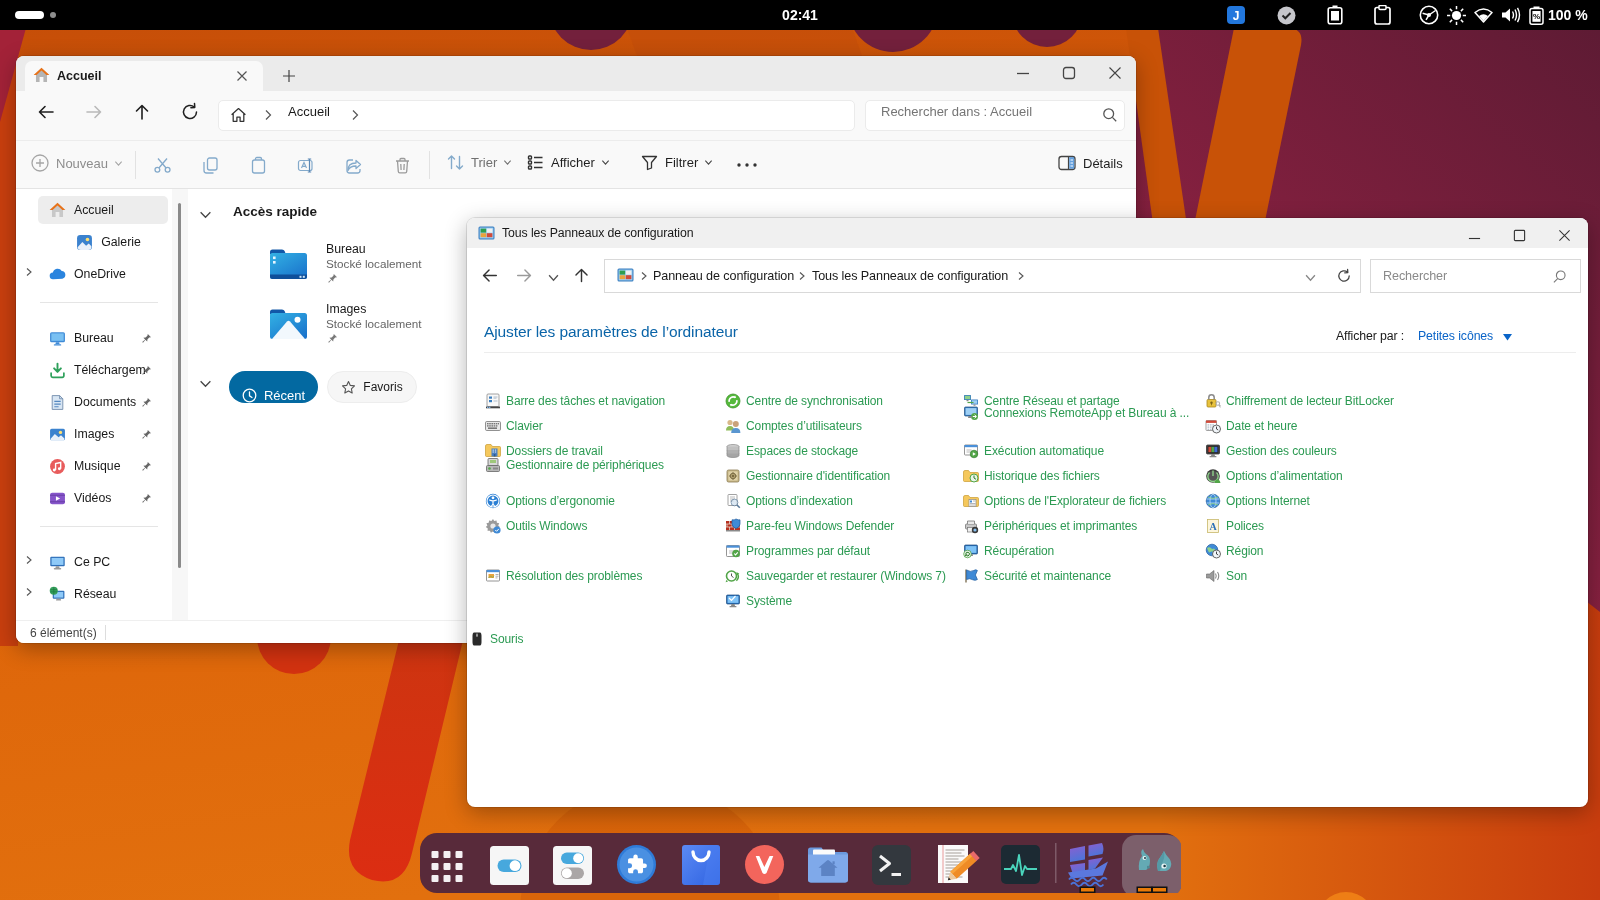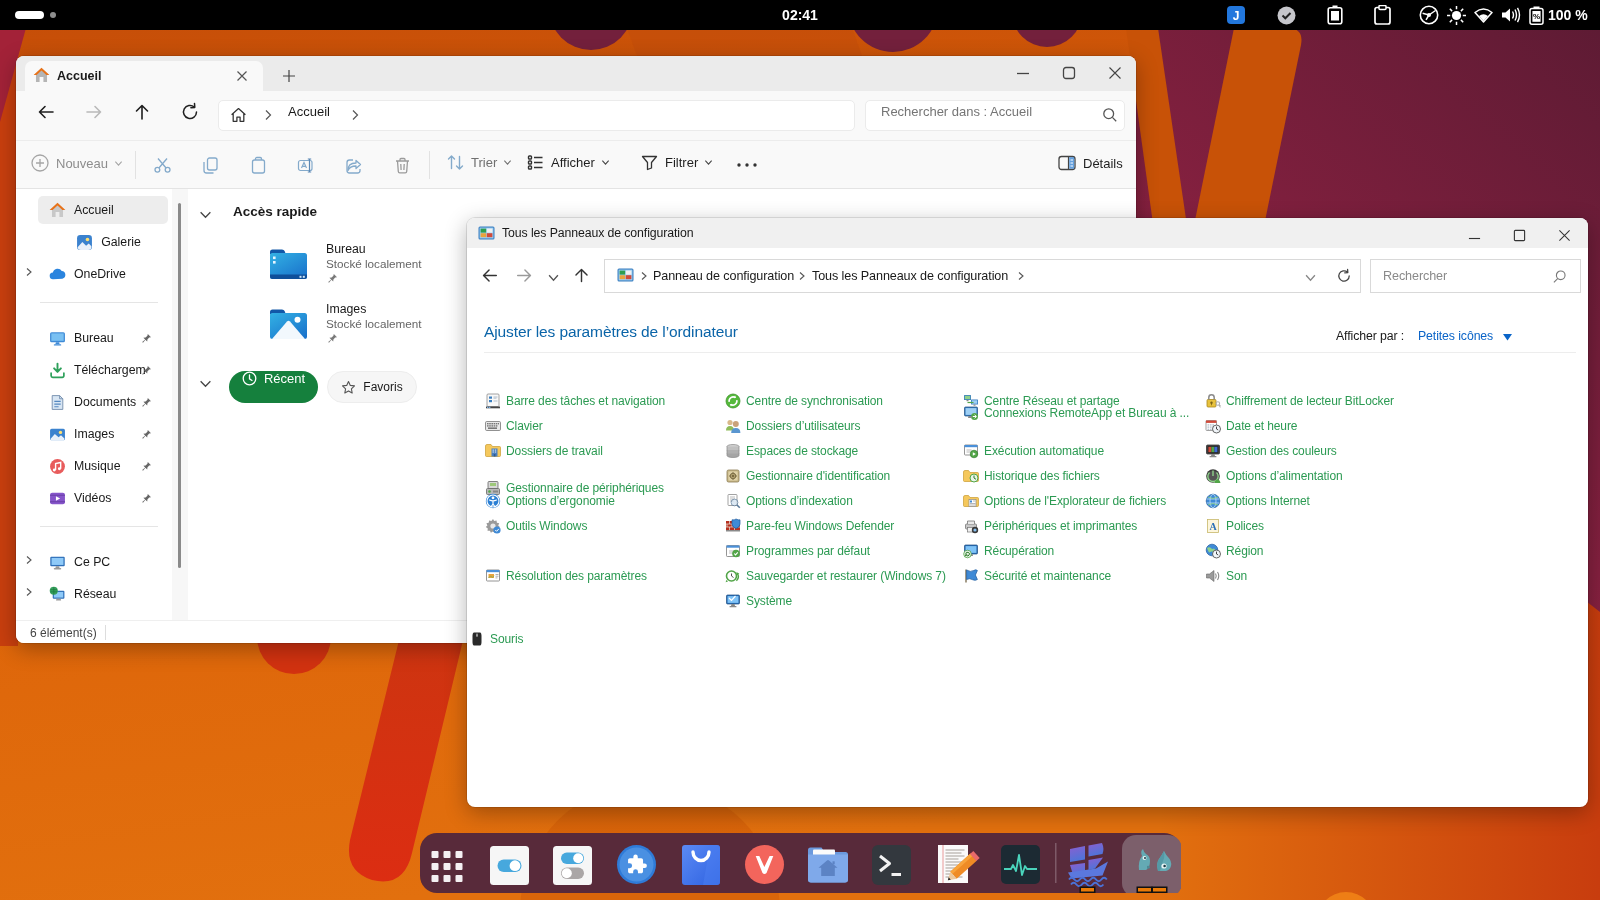--- a/index.html
+++ b/index.html
@@ -489,21 +489,21 @@
     </svg>
     <span class="qitem" style="left:310px;top:113px;">Images</span>
     <span class="qitem qsub" style="left:310px;top:128px;">Stocké localement</span>
     <svg class="ico" style="left:311px;top:144px" width="11" height="11" viewBox="0 0 11 11">
           <path d="M6.8,1 L10,4.2 L8.2,4.6 L6.4,6.4 L6.2,8.6 L4.4,6.8 L2,9.8 L1.2,9 L4.2,6.6 L2.4,4.8 L4.6,4.6 L6.4,2.8 Z" fill="#7a7a7a"></path>
         </svg>
 
     <svg class="ico" style="left:183px;top:188px" width="13" height="13" viewBox="0 0 12 12">
           <path d="M1.5,4 L6,8.5 L10.5,4" stroke="#444" stroke-width="1.2" fill="none"></path>
         </svg>
-    <div style="position:absolute;left:213px;top:182px;width:89px;height:32px;border-radius:16px;background:#15803d;color:#fff;display:flex;align-items:flex-start;justify-content:center;gap:7px;font-size:13px;">
+    <div style="position:absolute;left:213px;top:182px;width:89px;height:32px;border-radius:16px;background:#0369a1;color:#fff;display:flex;align-items:flex-end;justify-content:center;gap:7px;font-size:13px;">
       <svg width="15" height="15" viewBox="0 0 15 15">
             <circle cx="7.5" cy="7.5" r="6.3" fill="none" stroke="#fff" stroke-width="1.3"></circle>
             <path d="M7.5,4 V7.8 L10,9.5" stroke="#fff" stroke-width="1.3" fill="none" stroke-linecap="round"></path>
           </svg>
       <span>Récent</span>
     </div>
     <div style="position:absolute;left:311px;top:182px;width:90px;height:32px;border-radius:16px;background:#f6f6f6;border:1px solid #ededed;color:#1a1a1a;display:flex;align-items:center;justify-content:center;gap:7px;font-size:12px;">
       <svg width="15" height="15" viewBox="0 0 15 15">
             <path d="M7.5,1.5 L9.3,5.4 L13.5,5.9 L10.4,8.8 L11.2,13 L7.5,10.9 L3.8,13 L4.6,8.8 L1.5,5.9 L5.7,5.4 Z" fill="none" stroke="#555" stroke-width="1.1" stroke-linejoin="round"></path>
           </svg>
@@ -630,21 +630,21 @@
           <g fill="#cfe3f5">
             <rect x="7.5" y="6.5" width="1.4" height="1.2"></rect>
             <rect x="9.8" y="6.5" width="1.4" height="1.2"></rect>
             <rect x="7.5" y="8.4" width="1.4" height="1.2"></rect>
             <rect x="9.8" y="8.4" width="1.4" height="1.2"></rect>
             <rect x="8.8" y="11" width="1.6" height="2.5" fill="#2e5a8e"></rect>
           </g>
         </svg>
         <span>Dossiers de travail</span>
       </div>
-  <div class="cpit" style="left:18px;top:257px;">
+  <div class="cpit" style="left:18px;top:234px;">
         <svg width="16" height="16" viewBox="0 0 16 16">
           <rect x="3" y="1.5" width="10" height="7" rx="1" fill="#d8d8d8" stroke="#666" stroke-width="0.8"></rect>
           <rect x="5" y="3" width="6" height="3" fill="#9ec87a"></rect>
           <rect x="1.5" y="8.5" width="13" height="6" rx="1" fill="#b8b8b8" stroke="#666" stroke-width="0.8"></rect>
           <circle cx="4.5" cy="11.5" r="1.3" fill="#52a548"></circle>
           <rect x="8" y="10.5" width="5" height="2" fill="#888"></rect>
         </svg>
         <span>Gestionnaire de périphériques</span>
       </div>
   <div class="cpit" style="left:18px;top:270px;">
@@ -666,21 +666,21 @@
         <span>Outils Windows</span>
       </div>
   <div class="cpit" style="left:18px;top:345px;">
         <svg width="16" height="16" viewBox="0 0 16 16">
           <rect x="1.5" y="2" width="13" height="11" rx="0.8" fill="#fff" stroke="#7a7a7a" stroke-width="0.8"></rect>
           <rect x="1.5" y="2" width="13" height="2.2" fill="#4a90d9"></rect>
           <rect x="3.5" y="6" width="5.5" height="4" fill="#e8a33d"></rect>
           <path d="M3.5,10 l2,-2 2,1.5 1.5,-1.8" stroke="#8a5" stroke-width="0.9" fill="none"></path>
           <path d="M10.5,6.5 h3 M10.5,8.2 h3 M10.5,9.9 h2" stroke="#999" stroke-width="0.8"></path>
         </svg>
-        <span>Résolution des paramètres</span>
+        <span>Résolution des problèmes</span>
       </div>
   <div class="cpit" style="left:2px;top:370px;margin-top:38px;">
         <svg width="16" height="16" viewBox="0 0 16 16">
           <path d="M5,1.5 h6 q1.5,0 1.5,4 v5 q0,4 -1.5,4 h-6 q-1.5,0 -1.5,-4 v-5 q0,-4 1.5,-4 Z" fill="#2a2a2a"></path>
           <path d="M8,1.5 V6" stroke="#888" stroke-width="0.8"></path>
           <rect x="7.3" y="3" width="1.4" height="2.6" rx="0.7" fill="#bbb"></rect>
         </svg>
         <span>Souris</span>
       </div>
   <div class="cpit" style="left:258px;top:170px;">
@@ -692,21 +692,21 @@
         </svg>
         <span>Centre de synchronisation</span>
       </div>
   <div class="cpit" style="left:258px;top:195px;">
         <svg width="16" height="16" viewBox="0 0 16 16">
           <circle cx="5" cy="4.5" r="2.6" fill="#d9b98a"></circle>
           <path d="M1,12.5 q0,-4.5 4,-4.5 t4,4.5 Z" fill="#8fbc5a"></path>
           <circle cx="10.8" cy="6" r="3" fill="#caa27a"></circle>
           <path d="M6.2,15 q0,-5 4.6,-5 t4.6,5 Z" fill="#5a96d0"></path>
         </svg>
-        <span>Dossiers d’utilisateurs</span>
+        <span>Comptes d’utilisateurs</span>
       </div>
   <div class="cpit" style="left:258px;top:220px;">
         <svg width="16" height="16" viewBox="0 0 16 16">
           <ellipse cx="8" cy="3.5" rx="6" ry="2" fill="#d0d0d0" stroke="#888" stroke-width="0.7"></ellipse>
           <path d="M2,3.5 v3.5 a6,2 0 0 0 12,0 V3.5" fill="#c0c0c0" stroke="#888" stroke-width="0.7"></path>
           <path d="M2,7 v3.5 a6,2 0 0 0 12,0 V7" fill="#b0b0b0" stroke="#888" stroke-width="0.7"></path>
           <path d="M2,10.5 v2 a6,2 0 0 0 12,0 v-2" fill="#a5a5a5" stroke="#888" stroke-width="0.7"></path>
         </svg>
         <span>Espaces de stockage</span>
       </div>

